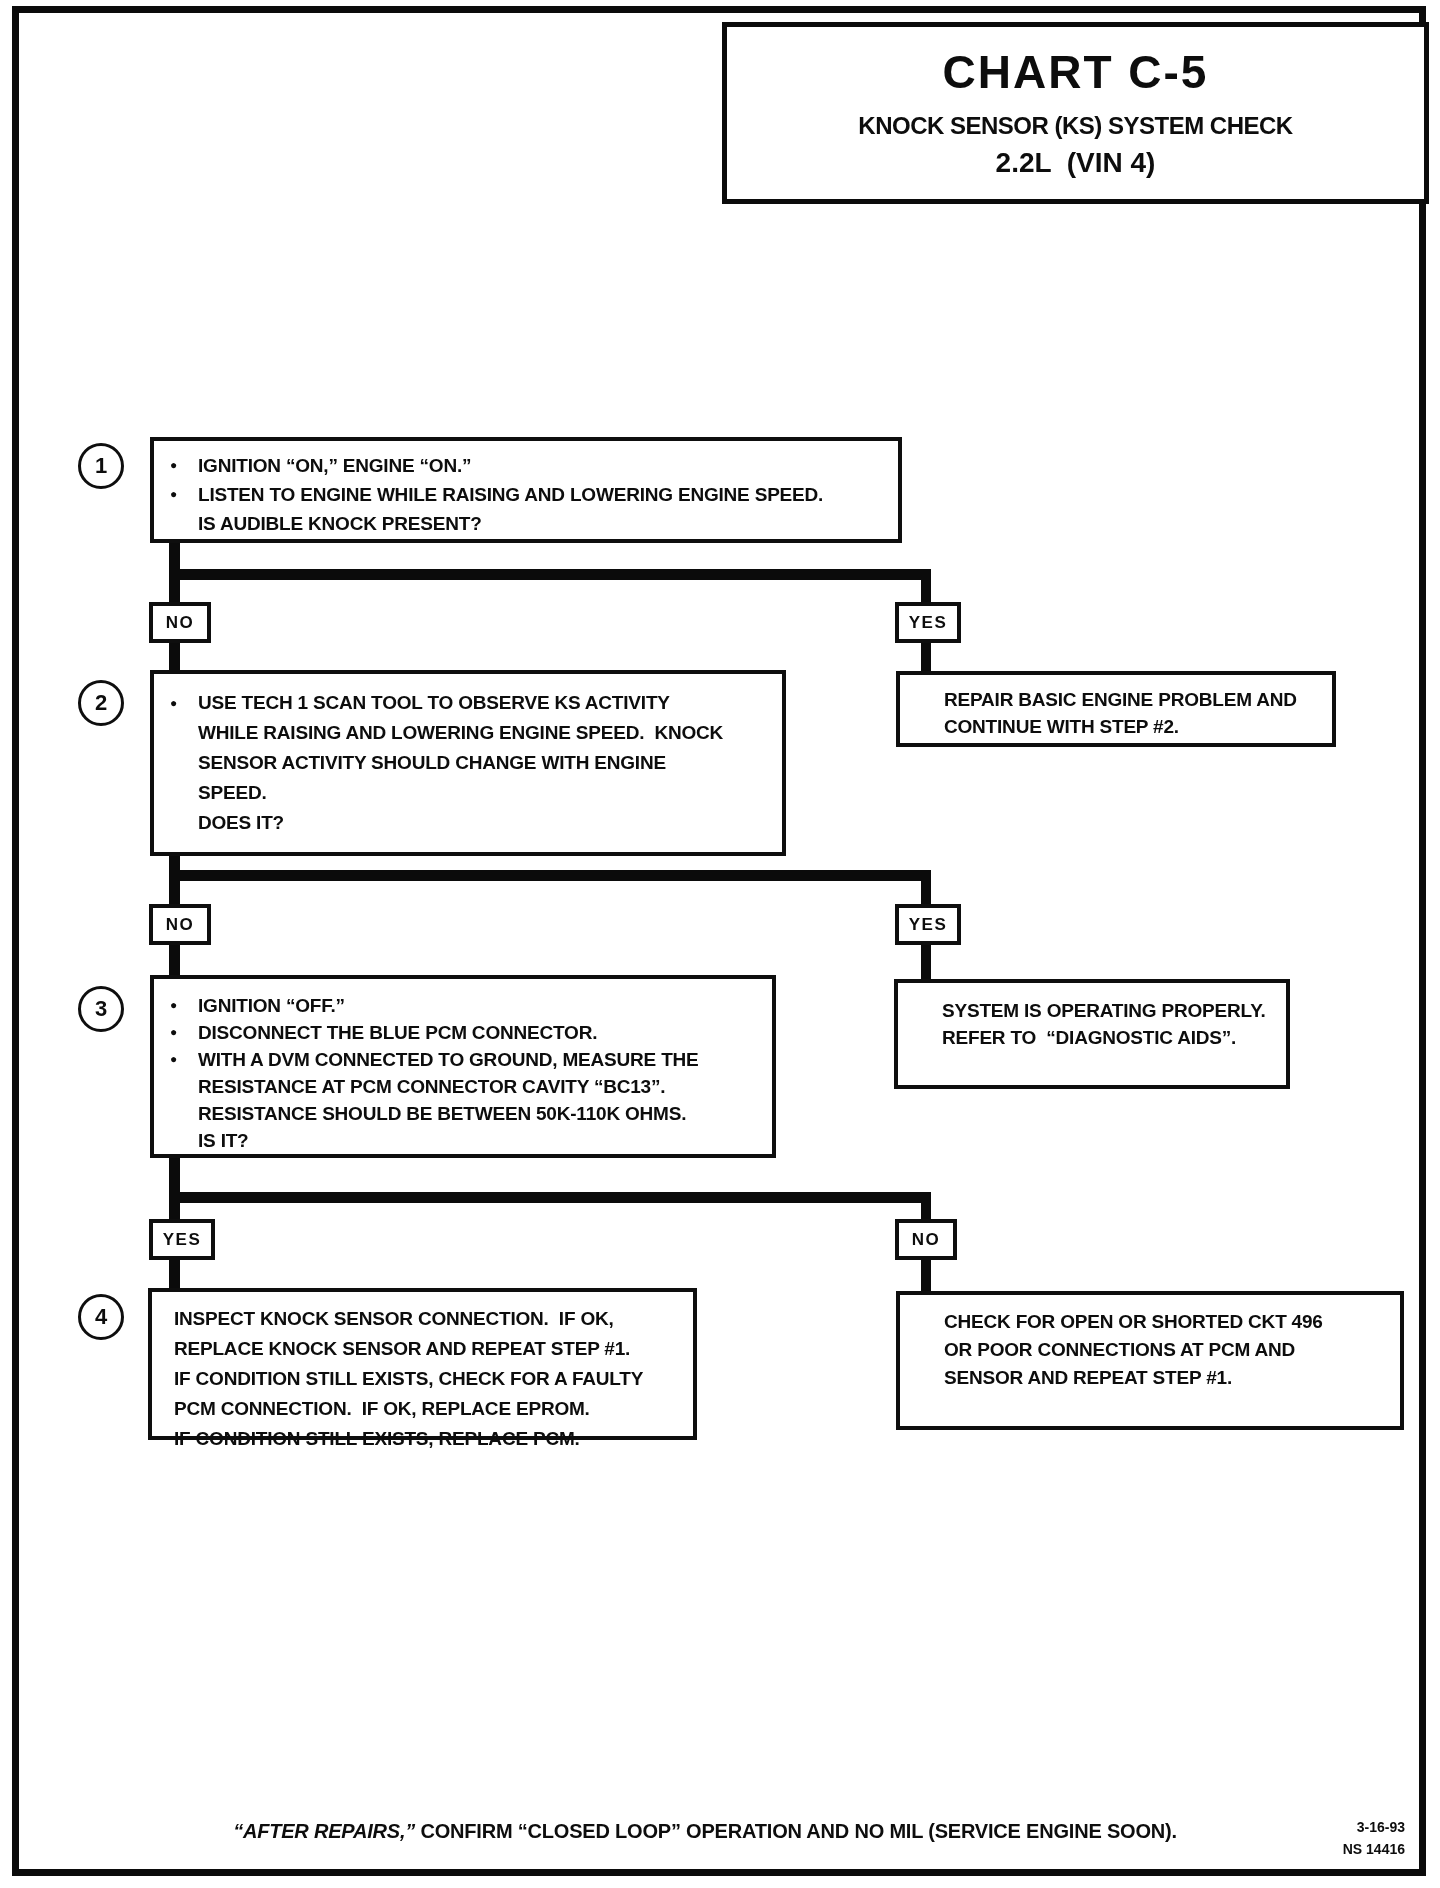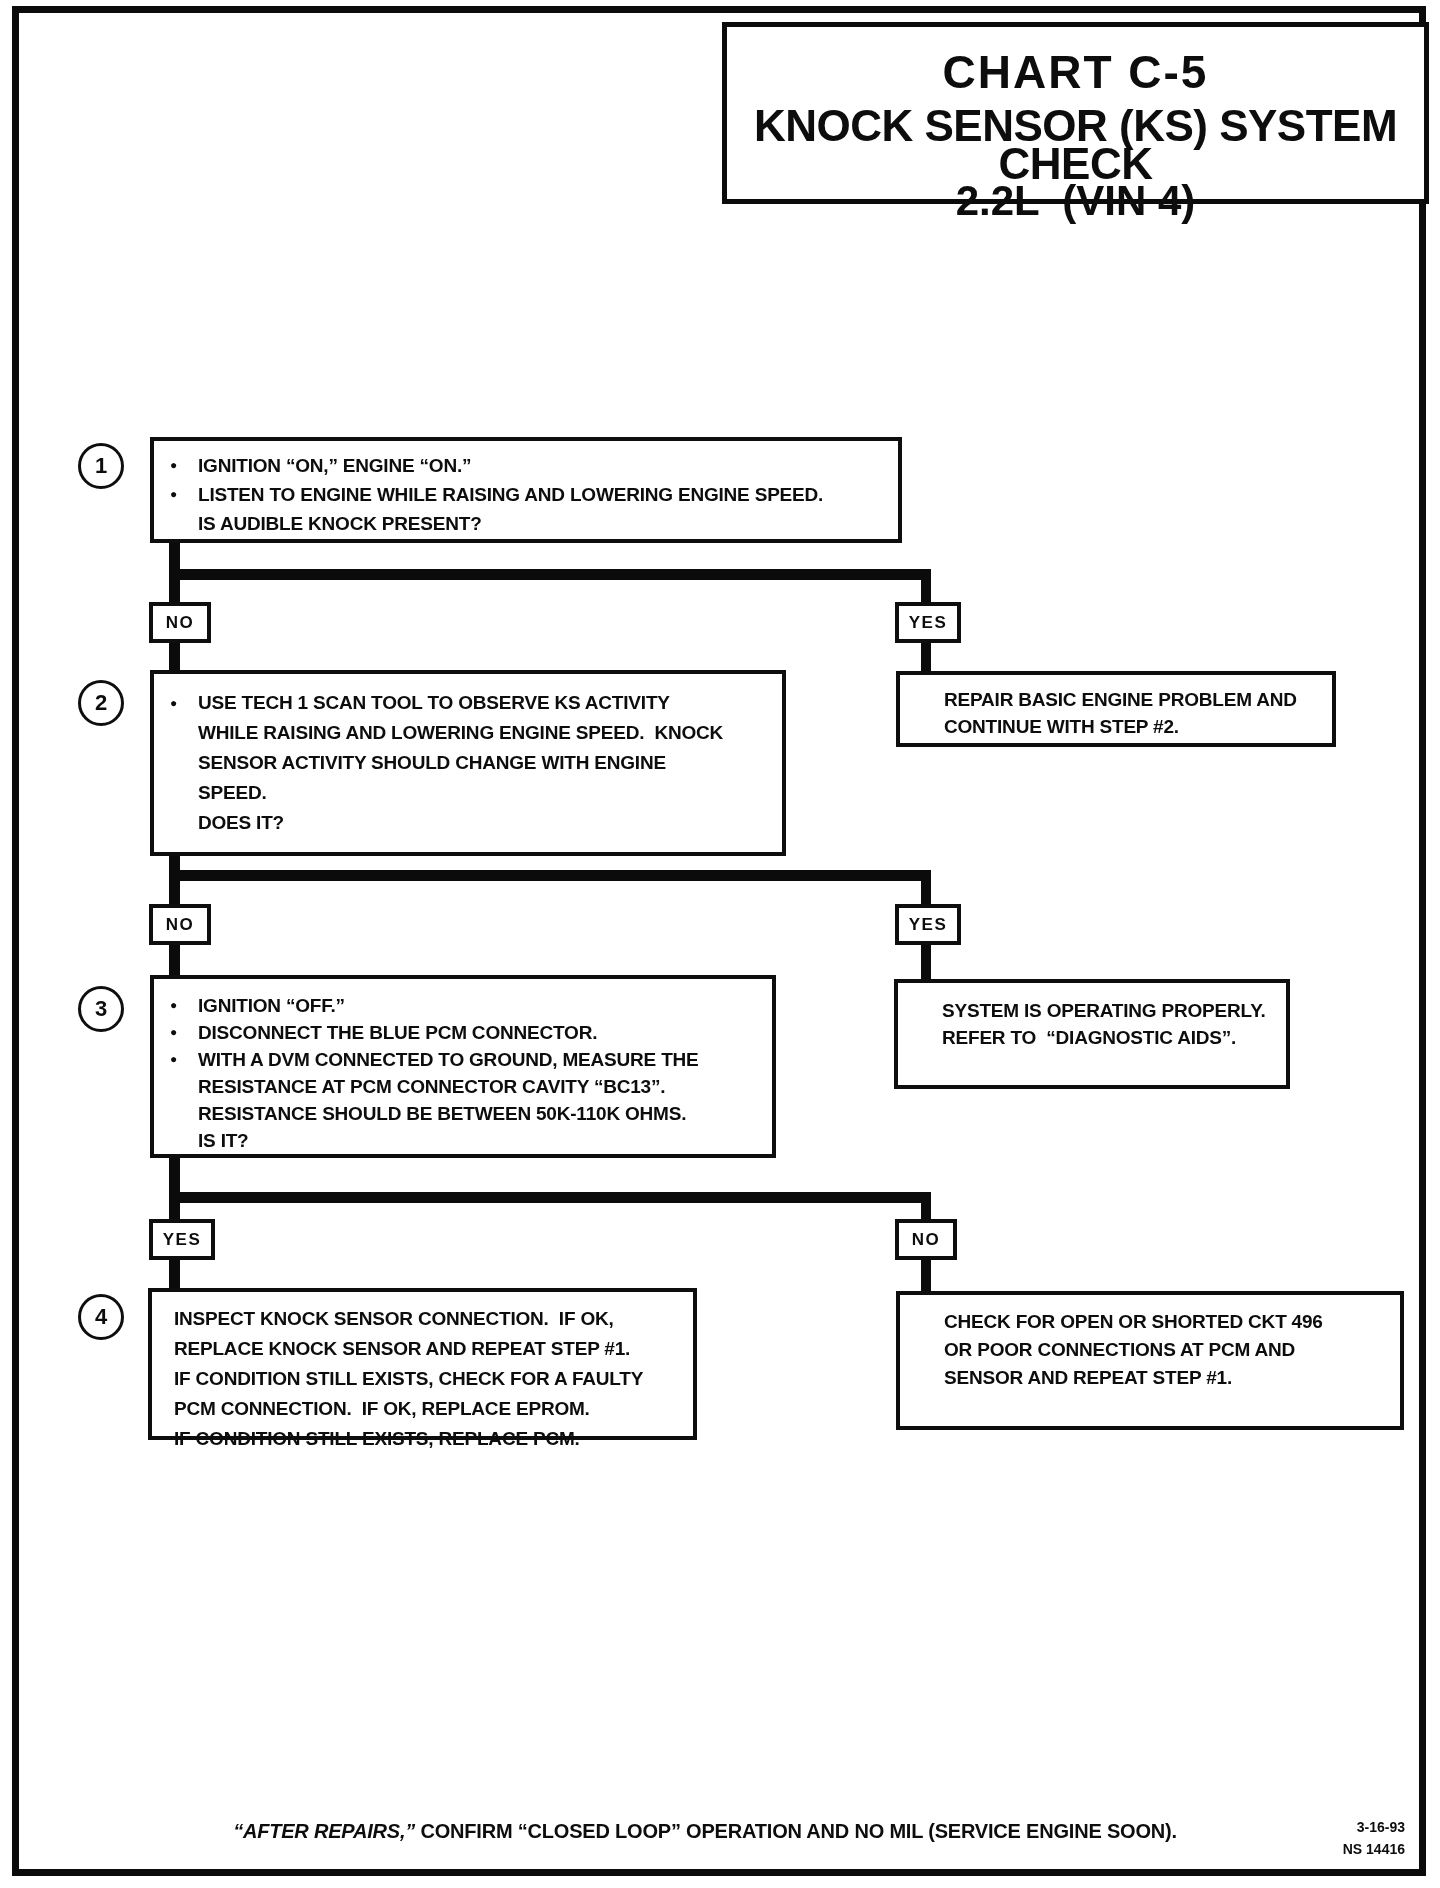--- a/index.html
+++ b/index.html
@@ -11,22 +11,22 @@
   .frame{
     position:absolute;left:12px;top:6px;width:1414px;height:1870px;
     border:7px solid #0b0b0b;box-sizing:border-box;
   }
   .title-box{
     position:absolute;left:722px;top:22px;width:707px;height:182px;
     border:5px solid #0b0b0b;box-sizing:border-box;background:#ffffff;
     text-align:center;z-index:3;padding-top:20px;
   }
   .chart-title{font-size:46px;line-height:50px;letter-spacing:2px;}
-  .chart-subtitle{font-size:44px;line-height:38px;margin-top:10px;letter-spacing:-0.5px;}
-  .chart-engine{font-size:42px;line-height:36px;white-space:pre;}
+  .chart-subtitle{font-size:24px;line-height:38px;margin-top:10px;letter-spacing:-0.5px;}
+  .chart-engine{font-size:28px;line-height:36px;white-space:pre;}
   .fbox{
     position:absolute;border:4px solid #0e0e0e;box-sizing:border-box;background:#ffffff;z-index:2;
   }
   .fl-line{position:relative;padding-left:44px;font-size:19px;white-space:pre;letter-spacing:-0.2px;}
   .plain .fl-line{padding-left:22px;}
   .rbox .fl-line{}
   .bullet{
     position:absolute;left:16px;top:0;font-size:12px;
   }
   .lh29 .fl-line{line-height:29px;}

